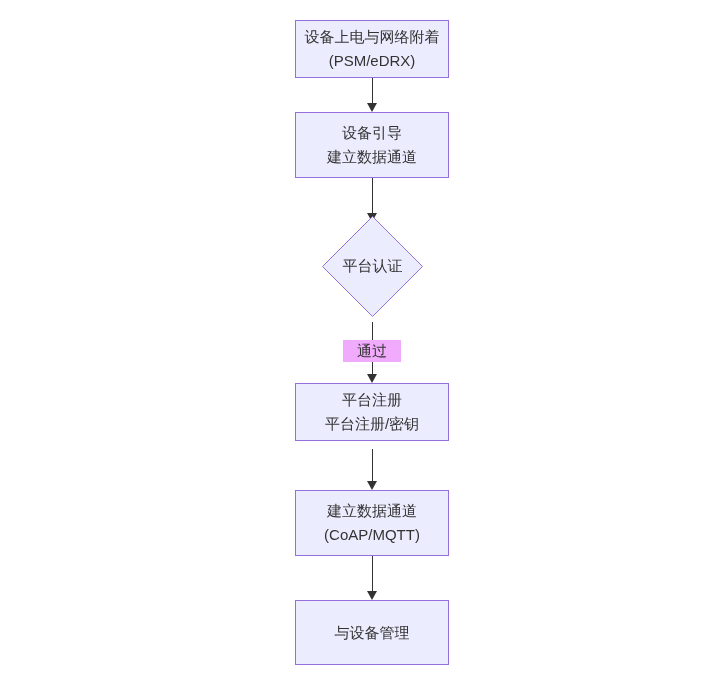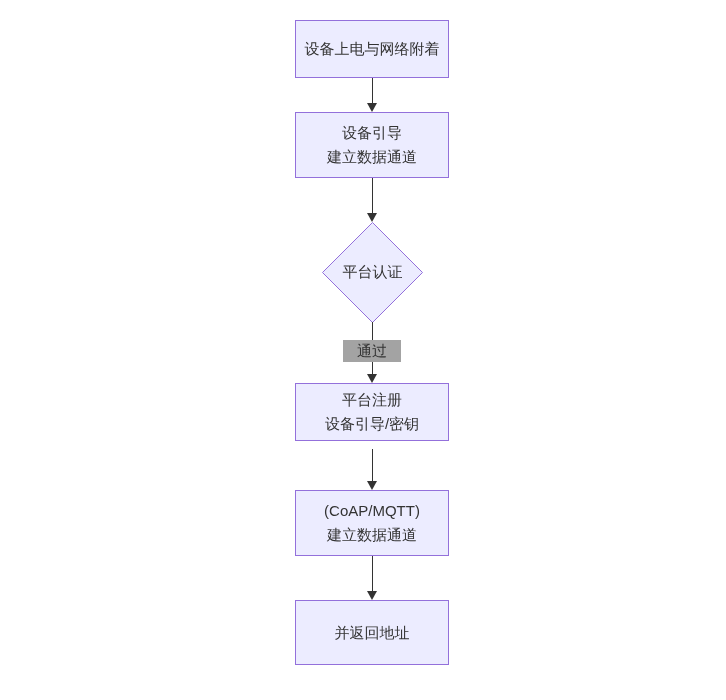--- a/index.html
+++ b/index.html
@@ -35,21 +35,21 @@
   .n1 { top: 20px;  height: 58px; }
   .n2 { top: 112px; height: 66px; font-family: Liberation Serif, serif; }
   .n4 { top: 383px; height: 58px; }
   .n5 { top: 490px; height: 66px; }
   .n6 { top: 600px; left: 298px; width: 148px; height: 65px; }
 
   
   .node.diamond {
     position: absolute;
     left: 322px;
-    top: 222px;
+    top: 216px;
     width: 101px;
     height: 101px;
   }
   .node.diamond svg { position: absolute; left: 0; top: 0; }
   .diamond-label {
     position: absolute;
     left: 0; top: 0;
     width: 100%; height: 100%;
     display: flex;
     align-items: center;
@@ -84,33 +84,34 @@
   .a3 { top: 374px; }
   .a4 { top: 481px; }
   .a5 { top: 591px; }
 
   
   .edge-label {
     position: absolute;
     left: 372px;
     top: 340px;
     transform: translateX(-50%);
-    background: #a3a3a3;
+    background: #f0abfc;
     padding: 1px 14px;
     font-size: 15px;
     line-height: 20px;
   }
 </style>
 </head>
 <body>
 
 <div id="canvas">
 
   <div class="node rect n1">
     <div>设备上电与网络附着</div>
+    <div>(PSM/eDRX)</div>
   </div>
 
   <div class="edge-line e1"></div>
   <div class="arrow-head a1"></div>
 
   <div class="node rect n2">
     <div>设备引导</div>
     <div>建立数据通道</div>
   </div>
 
@@ -123,31 +124,31 @@
     </svg>
     <div class="diamond-label">平台认证</div>
   </div>
 
   <div class="edge-line e3"></div>
   <div class="edge-label">通过</div>
   <div class="arrow-head a3"></div>
 
   <div class="node rect n4">
     <div>平台注册</div>
-    <div>设备引导/密钥</div>
+    <div>平台注册/密钥</div>
   </div>
 
   <div class="edge-line e4"></div>
   <div class="arrow-head a4"></div>
 
   <div class="node rect n5">
+    <div>建立数据通道</div>
     <div>(CoAP/MQTT)</div>
-    <div>建立数据通道</div>
   </div>
 
   <div class="edge-line e5"></div>
   <div class="arrow-head a5"></div>
 
   <div class="node rect n6">
-    <div>并返回地址</div>
+    <div>与设备管理</div>
   </div>
 
 </div>
 
 </body></html>

